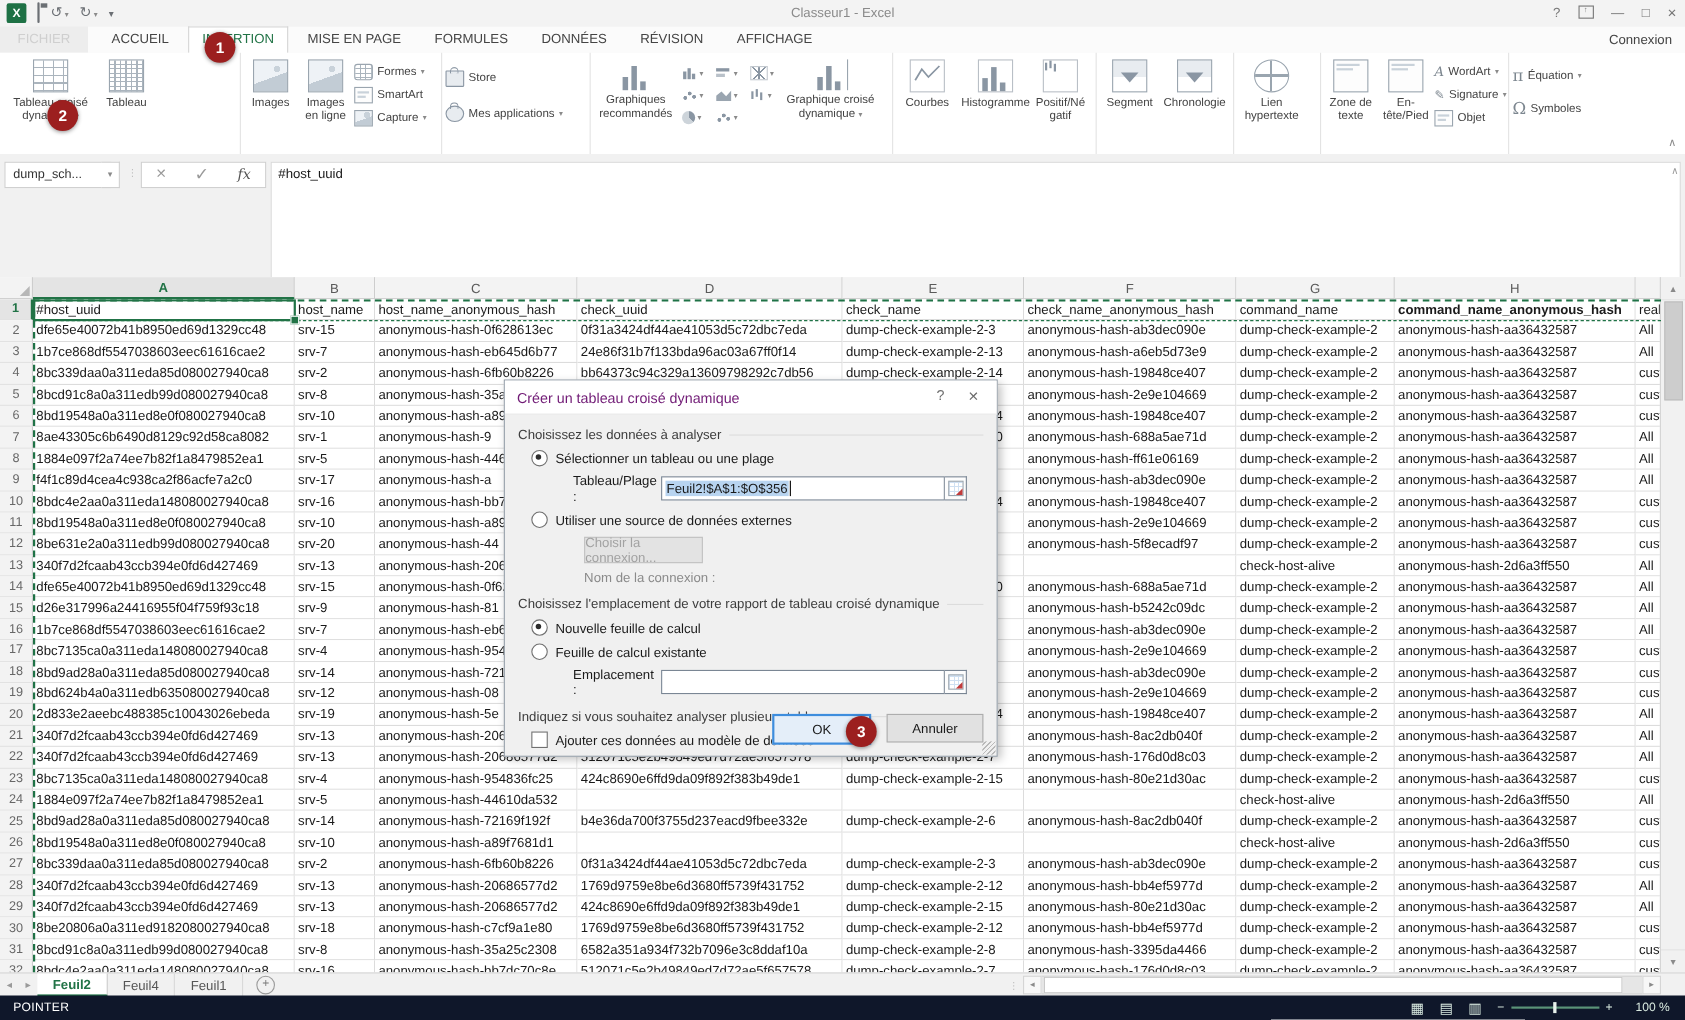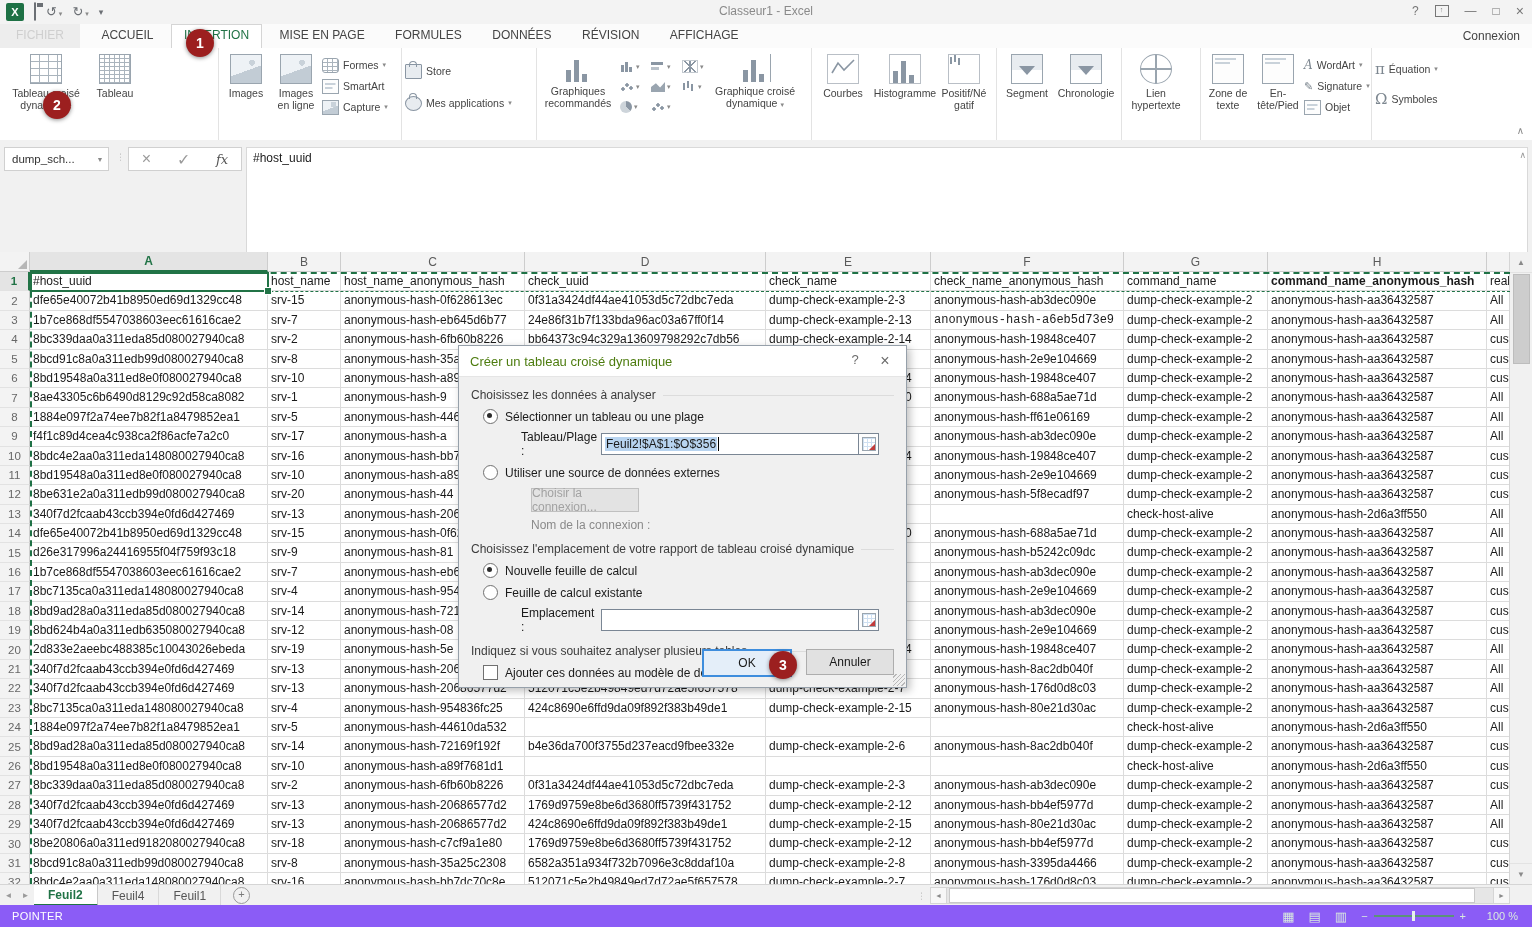--- a/index.html
+++ b/index.html
@@ -114,32 +114,32 @@
   .tnav{width:17px;display:flex;align-items:center;justify-content:center;color:#9a9a9a;font-size:8px}
   .stab{padding:0 14px;display:flex;align-items:center;color:#555;border-right:1px solid #d9d9d9;background:transparent}
   .stab.active{background:#fff;color:#217346;font-weight:bold;border-bottom:2px solid #217346;border-right:1px solid #c9c9c9}
   .addsheet{width:15px;height:15px;border:1px solid #9a9a9a;border-radius:50%;color:#7a7a7a;font-size:11px;line-height:13px;text-align:center;margin:2px 0 0 12px}
   .tbdots{display:flex;align-items:center;color:#bdbdbd;font-size:9px;margin-left:auto;padding:0 4px}
   #hscroll{display:flex;align-items:center;width:580px;margin-right:22px}
   .harrow{width:15px;height:15px;background:#f7f7f7;border:1px solid #d5d5d5;color:#8a8a8a;font-size:7px;display:flex;align-items:center;justify-content:center}
   #htrack{flex:1;height:15px;background:#e6e6e6;border-top:1px solid #d5d5d5;border-bottom:1px solid #d5d5d5;position:relative}
   #hthumb{position:absolute;left:2px;top:0;height:13px;width:96%;background:#fff;border:1px solid #c9c9c9}
   
-  #statusbar{position:absolute;left:0;top:905px;width:1532px;height:22px;background:#8b5cf6;color:#fff;display:flex;align-items:center;font-size:11px}
+  #statusbar{position:absolute;left:0;top:905px;width:1532px;height:22px;background:#0f172a;color:#fff;display:flex;align-items:center;font-size:11px}
   #mode{padding-left:12px;letter-spacing:.3px}
   #sbright{margin-left:auto;display:flex;align-items:center;gap:14px;padding-right:14px}
   .viewic{font-size:13px;color:#d8e9df}
   .zoomline{display:flex;align-items:center;gap:6px;color:#d8e9df}
   .ztrack{width:80px;height:2px;background:#5b9378;position:relative}
   .zthumb{position:absolute;left:38px;top:-4px;width:3px;height:10px;background:#e8f2ec}
   #zoomlevel{color:#d8e9df;min-width:38px;text-align:right}
   
   #dialog{position:absolute;left:458px;top:345px;width:447px;height:341px;background:#f0f0f0;border:1px solid #96a0aa;
     box-shadow:3px 3px 8px rgba(0,0,0,.25);z-index:50;font-size:12px;color:#1a1a1a}
-  #dlgtitle{height:30px;background:#fff;display:flex;align-items:center;padding-left:11px;color:#4d7c0f;font-size:13px;border-bottom:1px solid #e5e5e5}
+  #dlgtitle{height:30px;background:#fff;display:flex;align-items:center;padding-left:11px;color:#701a75;font-size:13px;border-bottom:1px solid #e5e5e5}
   .dlgctl{position:absolute;top:6px;color:#6d6d6d;font-size:13px;width:26px;text-align:center}
   .sechead{display:flex;align-items:center;color:#3c3c3c;margin:0 12px}
   .sechead .rule{flex:1;height:1px;background:#dcdcdc;margin-left:7px}
   .radioline{display:flex;align-items:center;gap:7px;margin:7px 0 0 24px}
   .radio{width:13px;height:13px;border:1px solid #707070;border-radius:50%;background:#fff;position:relative;flex:none}
   .radio.sel::after{content:"";position:absolute;left:3px;top:3px;width:5px;height:5px;border-radius:50%;background:#2c2c2c}
   .checkbox{width:13px;height:13px;border:1px solid #707070;background:#fff;flex:none}
   .fieldrow{display:flex;align-items:center;margin:6px 0 0 62px}
   .flabel{width:80px;color:#1a1a1a}
   .tfield{height:22px;background:#fff;border:1px solid #7a8694;display:flex;align-items:center;padding:0 3px;box-sizing:border-box}
@@ -435,21 +435,21 @@
         <div class="cell" style="width: 219px;">anonymous-hash-aa36432587</div>
         <div class="cell" style="width: 23px;">All</div>
       </div>
       <div class="srow">
         <div class="rn">3</div>
         <div class="cell" style="width: 238px;">1b7ce868df5547038603eec61616cae2</div>
         <div class="cell" style="width: 73px;">srv-7</div>
         <div class="cell" style="width: 184px;">anonymous-hash-eb645d6b77</div>
         <div class="cell" style="width: 241px;">24e86f31b7f133bda96ac03a67ff0f14</div>
         <div class="cell" style="width: 165px;">dump-check-example-2-13</div>
-        <div class="cell" style="width: 193px; font-family: Liberation Mono, monospace;">anonymous-hash-a6eb5d73e9</div>
+        <div class="cell" style="width: 193px;">anonymous-hash-a6eb5d73e9</div>
         <div class="cell" style="width: 144px;">dump-check-example-2</div>
         <div class="cell" style="width: 219px;">anonymous-hash-aa36432587</div>
         <div class="cell" style="width: 23px;">All</div>
       </div>
       <div class="srow">
         <div class="rn">4</div>
         <div class="cell" style="width: 238px;">8bc339daa0a311eda85d080027940ca8</div>
         <div class="cell" style="width: 73px;">srv-2</div>
         <div class="cell" style="width: 184px;">anonymous-hash-6fb60b8226</div>
         <div class="cell" style="width: 241px;">bb64373c94c329a13609798292c7db56</div>

